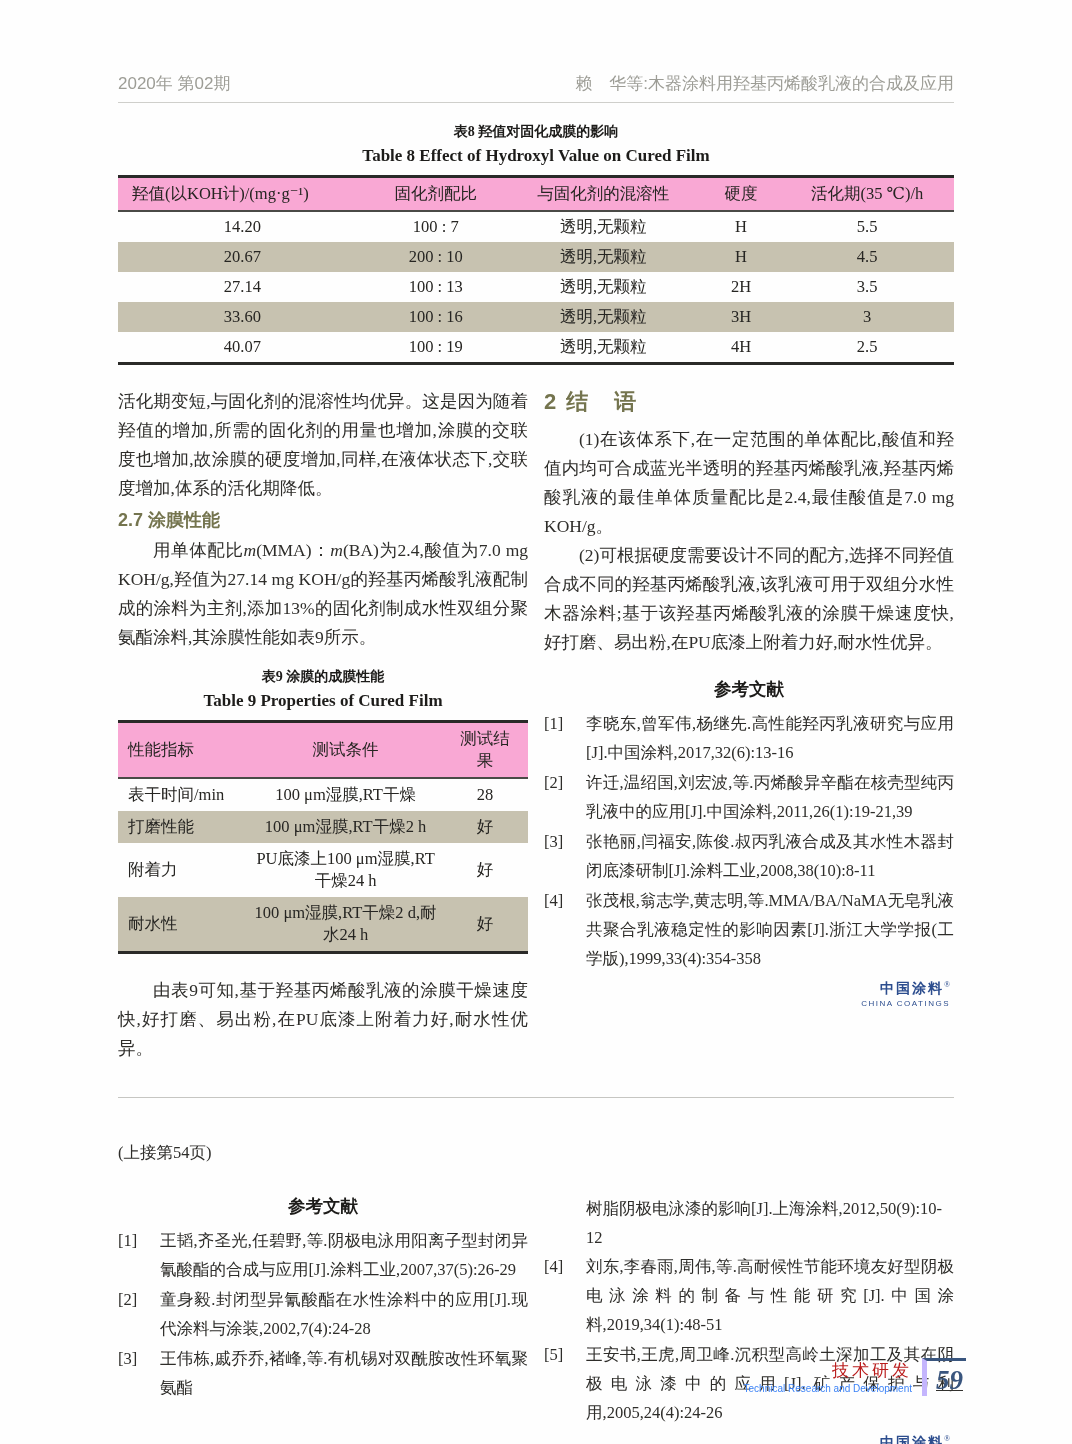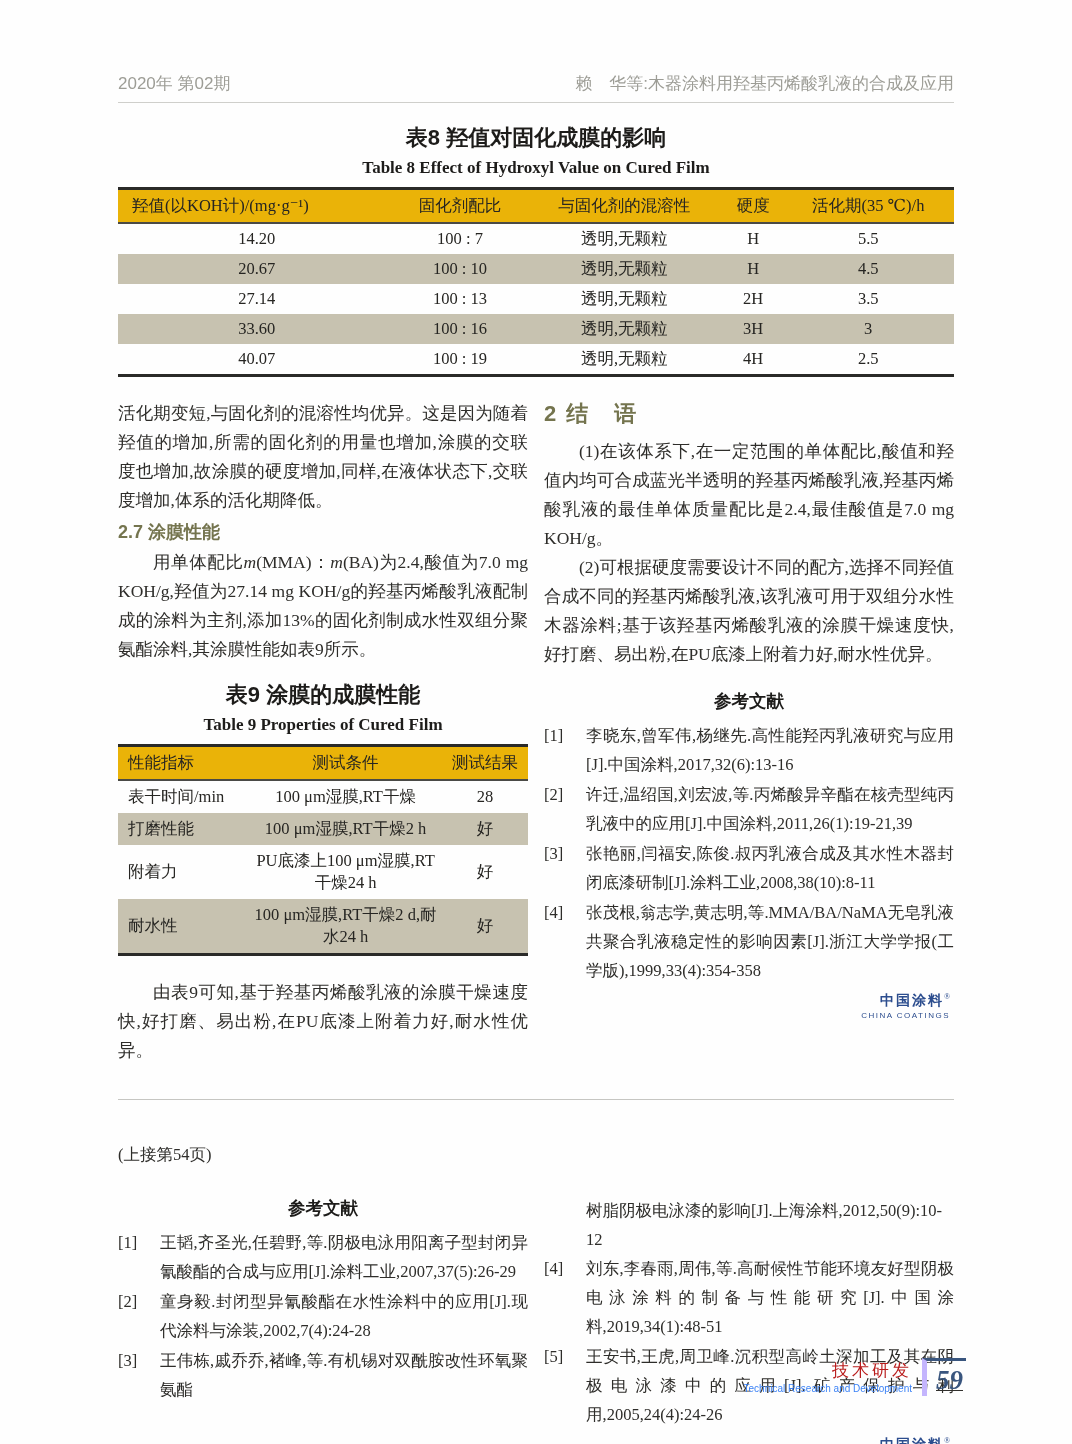--- a/index.html
+++ b/index.html
@@ -19,39 +19,39 @@
     padding-top: 72px;
     display: flex; justify-content: space-between; align-items: flex-end;
     font-size: 17px; color: #9d9d96;
     border-bottom: 1px solid #cfcfcb;
     padding-bottom: 7px;
     font-family: "Liberation Sans", "DejaVu Sans", sans-serif;
   }
 
   
   .caption-zh {
-    text-align: center; font-weight: bold; font-size: 22px; color: #1d1c1a;
-    font-family: Liberation Sans, sans-serif;
+    text-align: center; font-weight: bold; font-size: 14px; color: #1d1c1a;
+    font-family: Liberation Serif, serif;
   }
   .caption-en {
     text-align: center; font-weight: bold; font-size: 17px; color: #1d1c1a;
     margin-top: 5px;
     font-family: "Liberation Serif", "DejaVu Serif", serif;
   }
   .t8-captions { margin-top: 20px; }
   .t9-captions { margin-top: 16px; }
 
   
   table { border-collapse: collapse; width: 100%; font-size: 16.5px; }
   .sci-table { border-top: 3px solid #2a2a28; border-bottom: 3px solid #2a2a28; margin-top: 9px; }
   .sci-table thead th {
-    background: #eab308;
+    background: #f9a8d4;
     border-bottom: 2px solid #4a4a46;
     font-weight: normal;
-    padding: 5px 4px;
+    padding: 5px 16px;
     color: #262522;
   }
   .sci-table td { padding: 4px 4px; text-align: center; color: #262522; }
   .sci-table tr.shaded { background: #c7c2b0; }
   #table8 th:first-child { text-align: left; padding-left: 14px; }
   #table9 th:first-child, #table9 td:first-child { text-align: left; padding-left: 10px; }
   #table9 td { padding: 5px 4px; }
   #table9 .cond { width: 47%; }
   #table9 .result { width: 21%; }
 
@@ -146,21 +146,21 @@
       <tbody>
         <tr>
           <td>14.20</td>
             <td>100 : 7</td>
             <td>透明,无颗粒</td>
             <td>H</td>
             <td>5.5</td>
         </tr>
         <tr class="shaded">
           <td>20.67</td>
-            <td>100 : 10</td>
+            <td>200 : 10</td>
             <td>透明,无颗粒</td>
             <td>H</td>
             <td>4.5</td>
         </tr>
         <tr>
           <td>27.14</td>
             <td>100 : 13</td>
             <td>透明,无颗粒</td>
             <td>2H</td>
             <td>3.5</td>

